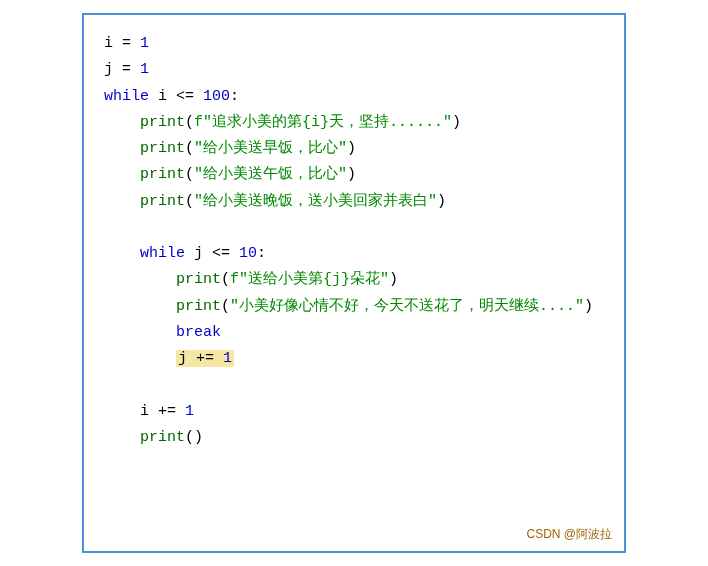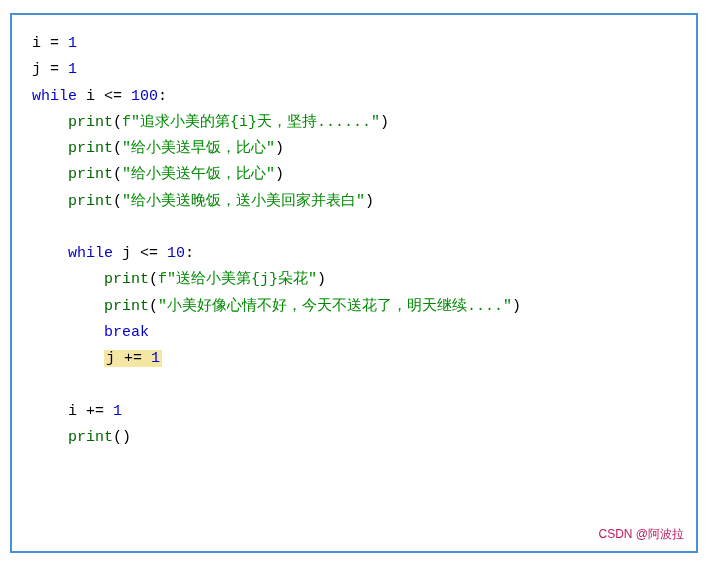--- a/index.html
+++ b/index.html
@@ -8,42 +8,42 @@
       width: 708px;
       height: 566px;
       background: #ffffff;
       display: flex;
       align-items: center;
       justify-content: center;
       font-family: 'Courier New', Courier, monospace;
     }
 
     .code-container {
-      width: 688px;
+      width: 544px;
       min-height: 540px;
       background: #ffffff;
       border: 2px solid #4a90d9;
       padding: 16px 12px 30px 20px;
       position: relative;
     }
 
     .code-block {
       font-family: 'Courier New', Courier, monospace;
       font-size: 15px;
       line-height: 1.75;
       white-space: pre;
     }
 
     .watermark {
       position: absolute;
       bottom: 8px;
       right: 12px;
       font-family: Arial, sans-serif;
       font-size: 12px;
-      color: #be185d;
+      color: #a16207;
       text-align: center;
     }
   </style>
 </head>
 <body>
 
 <div class="code-container">
   <div class="code-block" id="code-render"><div style="min-height: 1.75em;"><span style="color: rgb(0, 0, 0);">i</span><span style="color: rgb(0, 0, 0);"> = </span><span style="color: rgb(0, 0, 204);">1</span></div><div style="min-height: 1.75em;"><span style="color: rgb(0, 0, 0);">j</span><span style="color: rgb(0, 0, 0);"> = </span><span style="color: rgb(0, 0, 204);">1</span></div><div style="min-height: 1.75em;"><span style="color: rgb(0, 0, 204);">while</span><span style="color: rgb(0, 0, 0);"> i &lt;= </span><span style="color: rgb(0, 0, 204);">100</span><span style="color: rgb(0, 0, 0);">:</span></div><div style="min-height: 1.75em;">    <span style="color: rgb(0, 102, 0);">print</span><span style="color: rgb(0, 0, 0);">(</span><span style="color: rgb(0, 136, 0);">f"追求小美的第{i}天，坚持......"</span><span style="color: rgb(0, 0, 0);">)</span></div><div style="min-height: 1.75em;">    <span style="color: rgb(0, 102, 0);">print</span><span style="color: rgb(0, 0, 0);">(</span><span style="color: rgb(0, 136, 0);">"给小美送早饭，比心"</span><span style="color: rgb(0, 0, 0);">)</span></div><div style="min-height: 1.75em;">    <span style="color: rgb(0, 102, 0);">print</span><span style="color: rgb(0, 0, 0);">(</span><span style="color: rgb(0, 136, 0);">"给小美送午饭，比心"</span><span style="color: rgb(0, 0, 0);">)</span></div><div style="min-height: 1.75em;">    <span style="color: rgb(0, 102, 0);">print</span><span style="color: rgb(0, 0, 0);">(</span><span style="color: rgb(0, 136, 0);">"给小美送晚饭，送小美回家并表白"</span><span style="color: rgb(0, 0, 0);">)</span></div><div style="min-height: 1.75em;">&nbsp;</div><div style="min-height: 1.75em;">    <span style="color: rgb(0, 0, 204);">while</span><span style="color: rgb(0, 0, 0);"> j &lt;= </span><span style="color: rgb(0, 0, 204);">10</span><span style="color: rgb(0, 0, 0);">:</span></div><div style="min-height: 1.75em;">        <span style="color: rgb(0, 102, 0);">print</span><span style="color: rgb(0, 0, 0);">(</span><span style="color: rgb(0, 136, 0);">f"送给小美第{j}朵花"</span><span style="color: rgb(0, 0, 0);">)</span></div><div style="min-height: 1.75em;">        <span style="color: rgb(0, 102, 0);">print</span><span style="color: rgb(0, 0, 0);">(</span><span style="color: rgb(0, 136, 0);">"小美好像心情不好，今天不送花了，明天继续...."</span><span style="color: rgb(0, 0, 0);">)</span></div><div style="min-height: 1.75em;">        <span style="color: rgb(0, 0, 204);">break</span></div><div style="min-height: 1.75em;">        <span style="background-color: rgb(245, 230, 163); padding: 0px 2px;"><span style="color: rgb(0, 0, 0);">j</span><span style="color: rgb(0, 0, 0);"> += </span><span style="color: rgb(0, 0, 204);">1</span></span></div><div style="min-height: 1.75em;">&nbsp;</div><div style="min-height: 1.75em;">    <span style="color: rgb(0, 0, 0);">i</span><span style="color: rgb(0, 0, 0);"> += </span><span style="color: rgb(0, 0, 204);">1</span></div><div style="min-height: 1.75em;">    <span style="color: rgb(0, 102, 0);">print</span><span style="color: rgb(0, 0, 0);">()</span></div></div>
   <div class="watermark">CSDN @阿波拉</div>
 </div>

